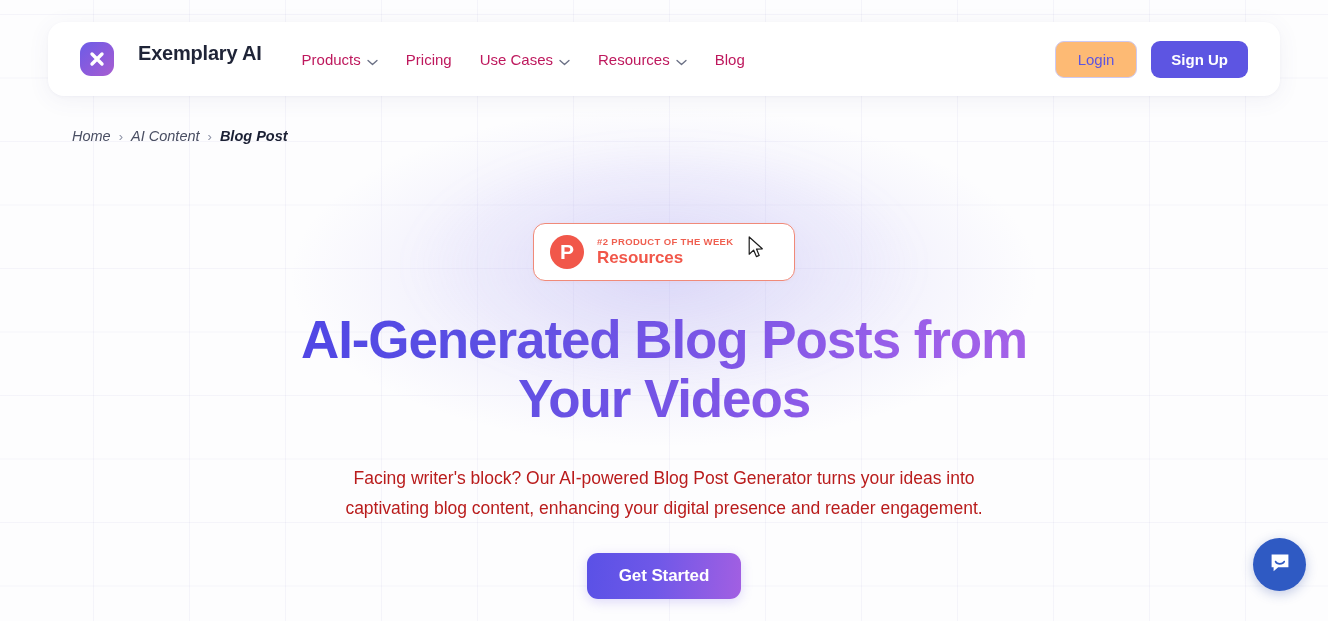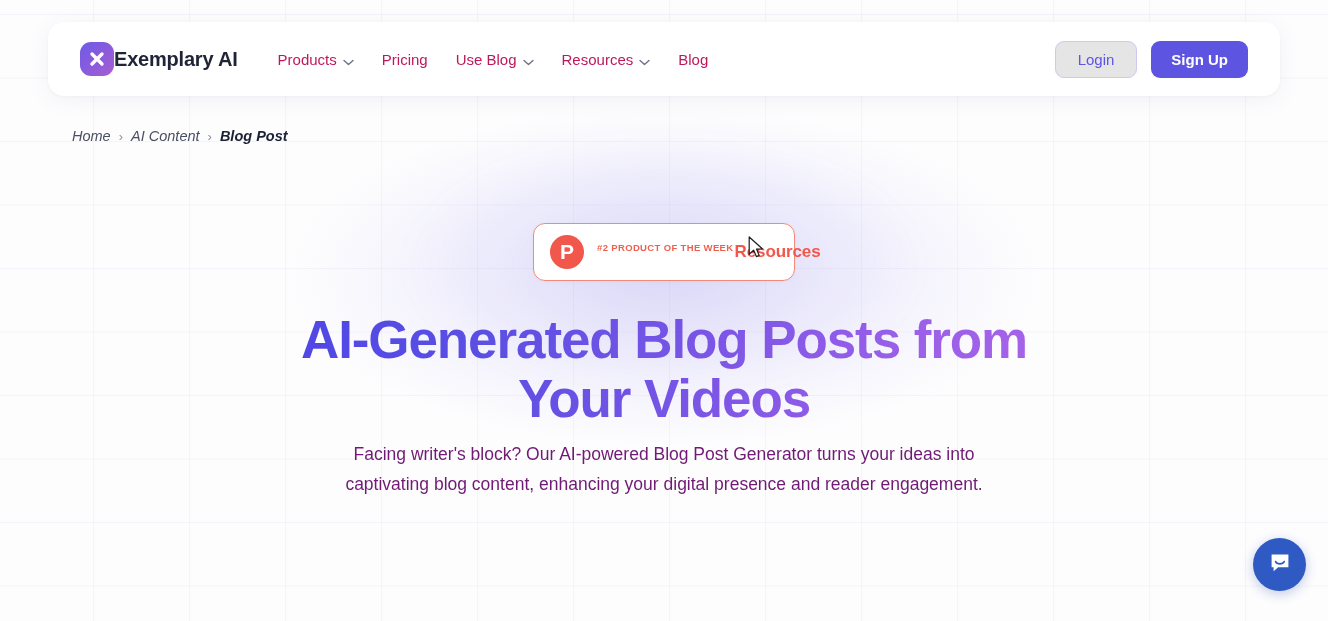--- a/index.html
+++ b/index.html
@@ -63,22 +63,22 @@
     background: #ffffff;
     border-radius: 16px;
     box-shadow: 0 4px 22px rgba(80, 80, 140, 0.07), 0 1px 3px rgba(80,80,140,0.04);
     display: flex;
     align-items: center;
     padding: 0 32px;
     z-index: 5;
   }
   .brand {
     display: flex;
-    align-items: center;
-    gap: 0;
+    align-items: flex-start;
+    gap: 24px;
     margin-right: 40px;
   }
   .logo-mark {
     width: 34px;
     height: 34px;
     border-radius: 11px;
     background: linear-gradient(135deg, #6c5ce7 0%, #8b5bdc 52%, #a85ed0 100%);
     display: flex;
     align-items: center;
     justify-content: center;
@@ -111,21 +111,21 @@
 
   .auth {
     margin-left: auto;
     display: flex;
     align-items: center;
     gap: 14px;
   }
   .btn-login {
     font-size: 15px;
     color: #5d55e0;
-    background: #e5e5e5;
+    background: #fdba74;
     border: 1px solid #cdc9f2;
     border-radius: 9px;
     padding: 9px 22px;
     cursor: pointer;
     font-family: inherit;
     white-space: nowrap;
   }
   .btn-signup {
     font-size: 15px;
     font-weight: 600;
@@ -188,21 +188,21 @@
     color: #fff;
     font-size: 21px;
     font-weight: 700;
     display: flex;
     align-items: center;
     justify-content: center;
     flex: none;
     line-height: 1;
     padding-bottom: 1px;
   }
-  .ph-text { display: flex; flex-direction: row; gap: 1px; }
+  .ph-text { display: flex; flex-direction: column; gap: 1px; }
   .ph-kicker {
     font-size: 9.5px;
     font-weight: 700;
     letter-spacing: 0.35px;
     color: #ef5f50;
     white-space: nowrap;
   }
   .ph-title {
     font-size: 17px;
     font-weight: 700;
@@ -220,26 +220,26 @@
     font-weight: 700;
     letter-spacing: -1.1px;
     background: linear-gradient(100deg, #4f46e5 0%, #5b4fe3 26%, #7a55e6 55%, #9a5fe9 80%, #a763e8 100%);
     -webkit-background-clip: text;
     background-clip: text;
     color: transparent;
     -webkit-text-fill-color: transparent;
   }
 
   .subhead {
-    margin-top: 12px;
+    margin-top: 36px;
     width: 660px;
     text-align: center;
     font-size: 17.5px;
     line-height: 29.5px;
-    color: #701a75;
+    color: #b91c1c;
     font-weight: 400;
   }
 
   .cta {
     margin-top: 30px;
     background: linear-gradient(95deg, #5a51e6 0%, #6f58e8 45%, #a25fe2 100%);
     color: #ffffff;
     font-size: 17px;
     font-weight: 700;
     border: none;
@@ -304,21 +304,21 @@
           <path d="M1 1.4 L5.5 5.6 L10 1.4" fill="none" stroke="#6b7085" stroke-width="1.3" stroke-linecap="round" stroke-linejoin="round"></path>
         </svg>
       </span>
     </div>
 
     <div class="nav-item">
       <span>Pricing</span>
     </div>
 
     <div class="nav-item">
-      <span>Use Blog</span>
+      <span>Use Cases</span>
       <span class="chev">
         <svg width="11" height="7" viewBox="0 0 11 7" aria-hidden="true">
           <path d="M1 1.4 L5.5 5.6 L10 1.4" fill="none" stroke="#6b7085" stroke-width="1.3" stroke-linecap="round" stroke-linejoin="round"></path>
         </svg>
       </span>
     </div>
 
     <div class="nav-item">
       <span>Resources</span>
       <span class="chev">
@@ -354,20 +354,21 @@
     <span class="ph-text">
       <span class="ph-kicker">#2 PRODUCT OF THE WEEK</span>
       <span class="ph-title">Resources</span>
     </span>
   </div>
 
   <h1 class="headline">AI-Generated Blog Posts from Your Videos</h1>
 
   <p class="subhead">Facing writer's block? Our AI-powered Blog Post Generator turns your ideas into captivating blog content, enhancing your digital presence and reader engagement.</p>
 
+  <button class="cta">Get Started</button>
 </div>
 
 <div class="intercom">
   <span>
     <svg width="26" height="26" viewBox="0 0 26 26" aria-hidden="true">
       <path d="M4.6 4.4 H21.4 V17.3 H11.2 L6.6 21.2 V17.3 H4.6 Z" fill="#ffffff"></path>
       <path d="M8.6 11.6 C10 14.6 15.6 14.6 17.2 11.6" fill="none" stroke="#2f5ac3" stroke-width="1.7" stroke-linecap="round"></path>
     </svg>
   </span>
 </div>

